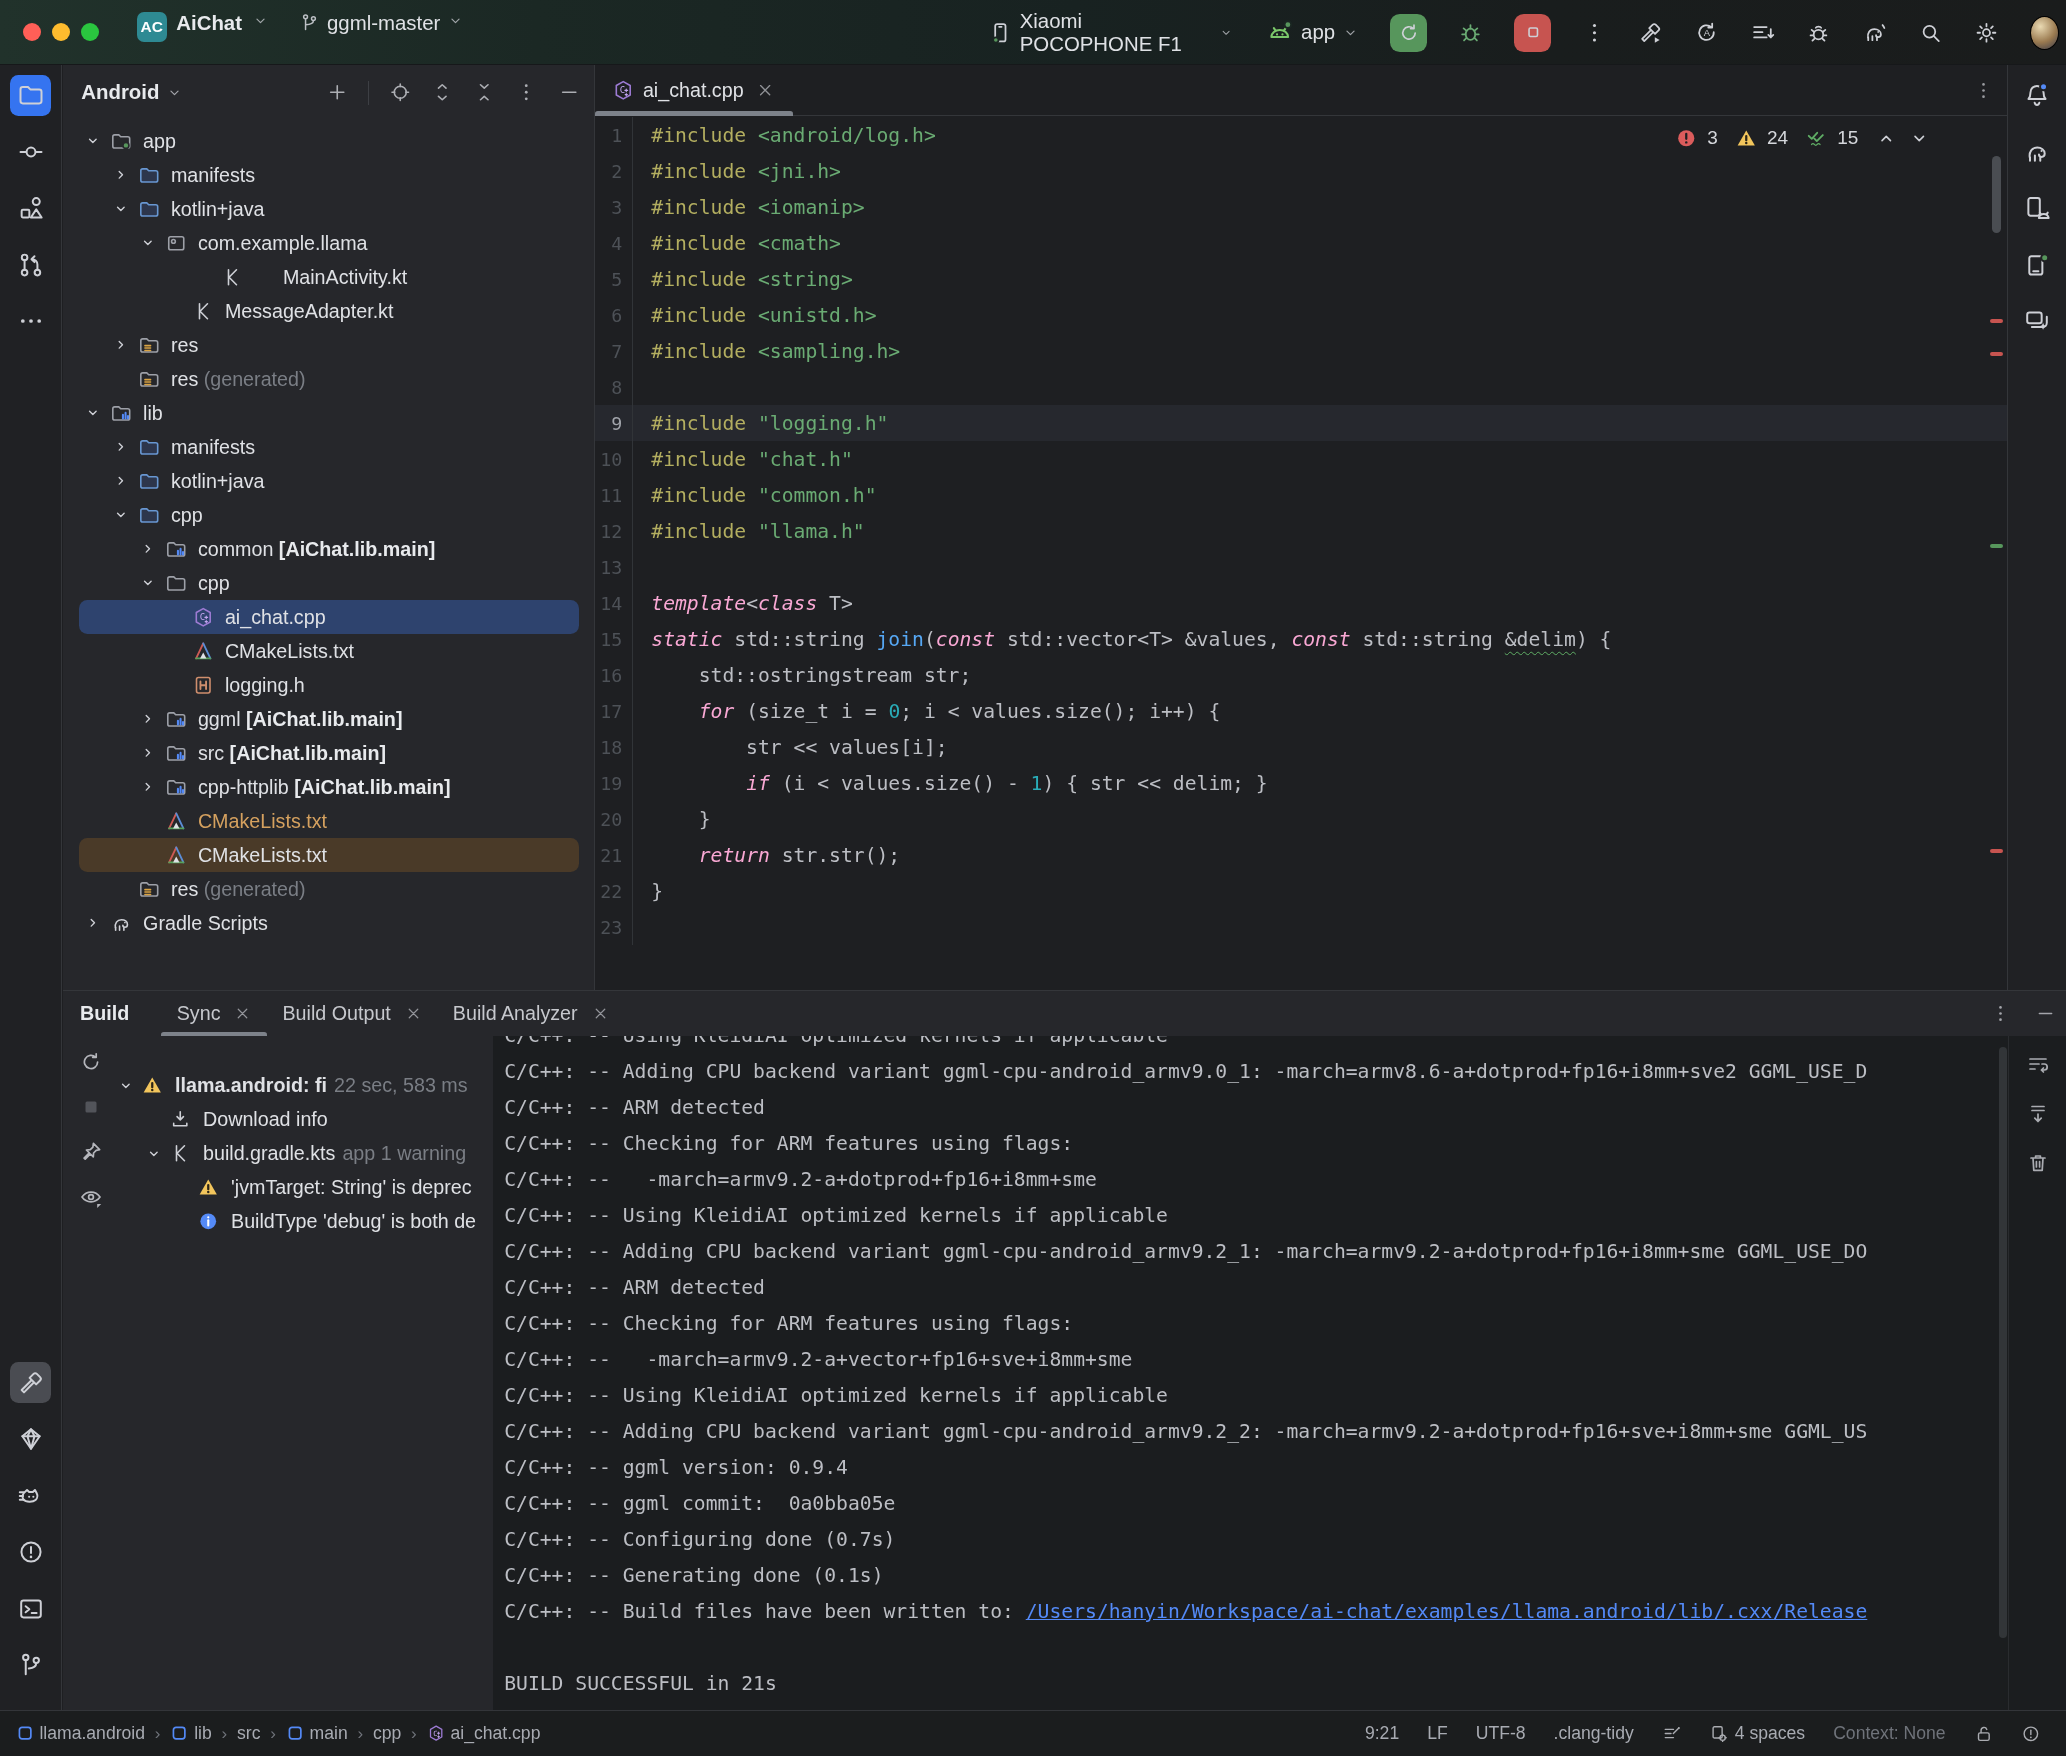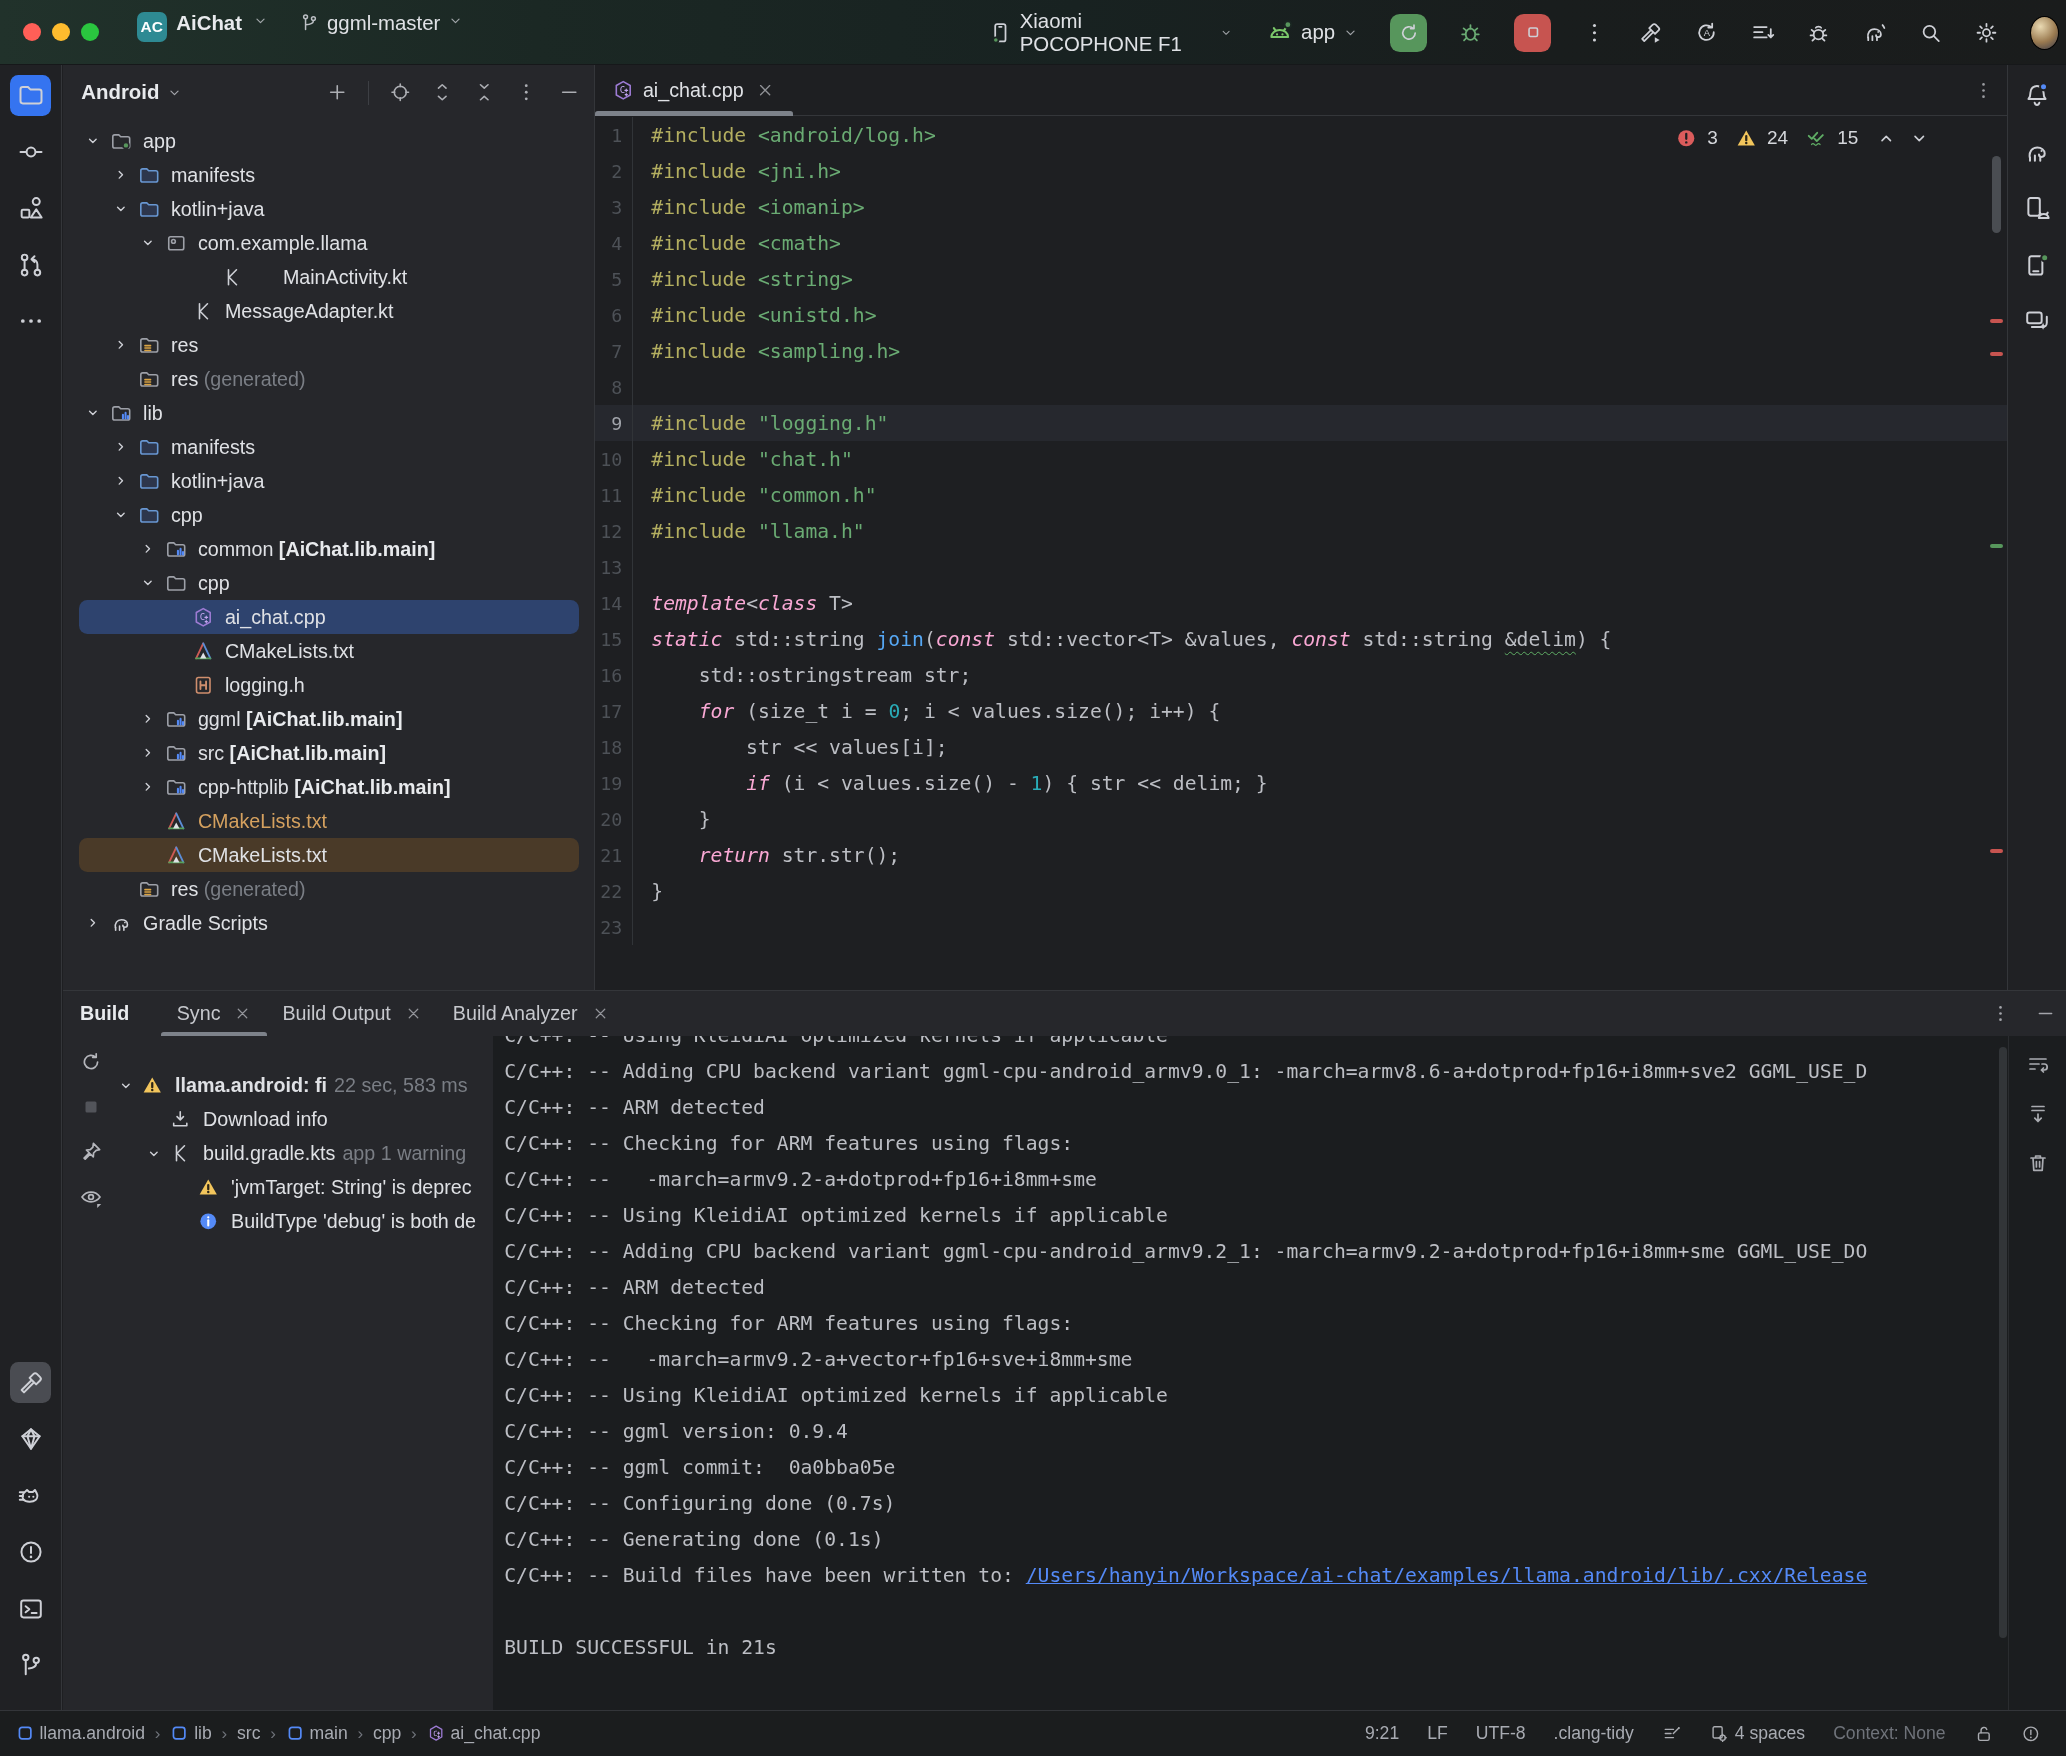--- a/index.html
+++ b/index.html
@@ -1040,20 +1040,21 @@
         <div class="crow">C/C++: -- Adding CPU backend variant ggml-cpu-android_armv9.0_1: -march=armv8.6-a+dotprod+fp16+i8mm+sve2 GGML_USE_D</div>
         <div class="crow">C/C++: -- ARM detected</div>
         <div class="crow">C/C++: -- Checking for ARM features using flags:</div>
         <div class="crow">C/C++: --   -march=armv9.2-a+dotprod+fp16+i8mm+sme</div>
         <div class="crow">C/C++: -- Using KleidiAI optimized kernels if applicable</div>
         <div class="crow">C/C++: -- Adding CPU backend variant ggml-cpu-android_armv9.2_1: -march=armv9.2-a+dotprod+fp16+i8mm+sme GGML_USE_DO</div>
         <div class="crow">C/C++: -- ARM detected</div>
         <div class="crow">C/C++: -- Checking for ARM features using flags:</div>
         <div class="crow">C/C++: --   -march=armv9.2-a+vector+fp16+sve+i8mm+sme</div>
         <div class="crow">C/C++: -- Using KleidiAI optimized kernels if applicable</div>
+        <div class="crow">C/C++: -- Adding CPU backend variant ggml-cpu-android_armv9.2_2: -march=armv9.2-a+dotprod+fp16+sve+i8mm+sme GGML_US</div>
         <div class="crow">C/C++: -- ggml version: 0.9.4</div>
         <div class="crow">C/C++: -- ggml commit:  0a0bba05e</div>
         <div class="crow">C/C++: -- Configuring done (0.7s)</div>
         <div class="crow">C/C++: -- Generating done (0.1s)</div>
         <div class="crow"><span>C/C++: -- Build files have been written to: </span><a href="#">/Users/hanyin/Workspace/ai-chat/examples/llama.android/lib/.cxx/Release</a></div>
         <div class="crow"></div>
         <div class="crow">BUILD SUCCESSFUL in 21s</div>
       </div>
   </div>
   <div id="console-scrollbar"></div>

